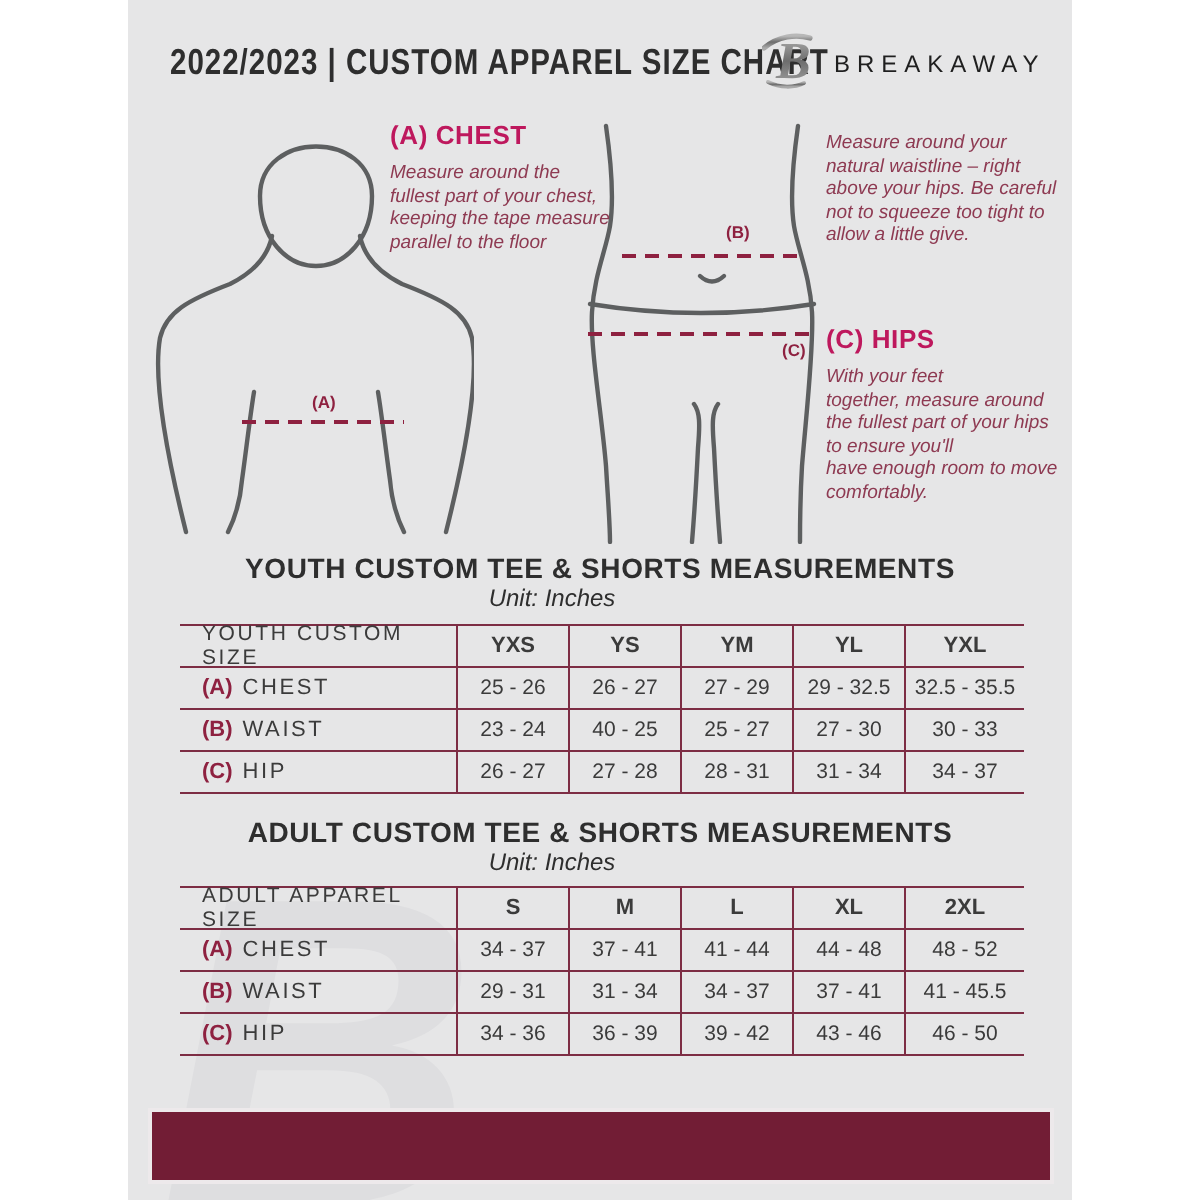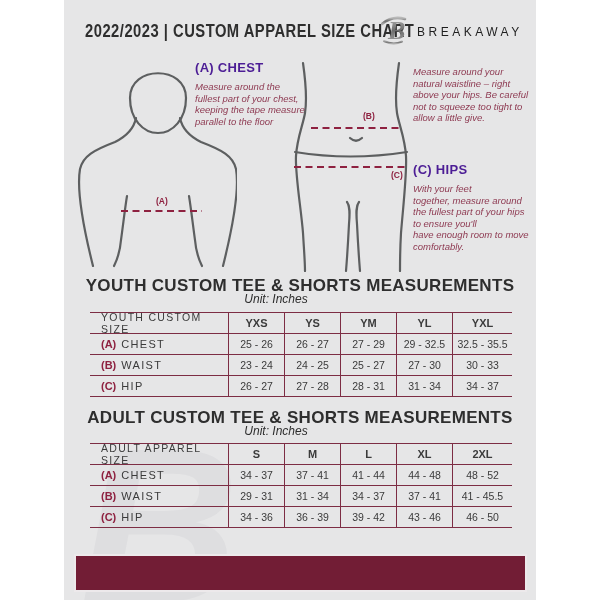--- a/index.html
+++ b/index.html
@@ -33,29 +33,29 @@
     position:absolute; font-size:8.5px; font-weight:700; color:#8E2140; z-index:2;
   }
   #markerA { left:92px;  top:196px; }
   #markerB { left:299px; top:111px; }
   #markerC { left:327px; top:170px; }
   
   .instr { position:absolute; width:116px; z-index:2; }
   #instr-chest { left:131px; top:60px; width:111px; }
   #instr-waist { left:349px; top:60px; }
   #instr-hips  { left:349px; top:162px; }
-  .instr-heading { font-size:13px; font-weight:700; color:#4c1d95; letter-spacing:0.3px; }
+  .instr-heading { font-size:13px; font-weight:700; color:#be185d; letter-spacing:0.3px; }
   .instr-body {
     margin-top:6px; font-size:9.5px; font-style:italic; line-height:11.5px;
     color:#8E3A52; white-space:pre-line;
   }
   
   .section-title {
     position:absolute; left:0; width:472px; text-align:center;
-    font-size:17px; font-weight:700; color:#2E2E2E; letter-spacing:0.3px; z-index:2;
+    font-size:14px; font-weight:700; color:#2E2E2E; letter-spacing:0.3px; z-index:2;
   }
   .section-unit {
     position:absolute; left:0; width:424px; text-align:center;
     font-size:12px; font-style:italic; color:#2E2E2E; z-index:2;
   }
   #youth-title { top:276px; }  #youth-unit { top:292px; }
   #adult-title { top:408px; }  #adult-unit { top:424px; }
   
   .size-table {
     position:absolute; left:26px; width:422px; display:grid;
@@ -173,21 +173,21 @@
     <div class="cell vl">26 - 27</div>
     <div class="cell vl">27 - 29</div>
     <div class="cell vl">29 - 32.5</div>
     <div class="cell vl">32.5 - 35.5</div>
 
     <div class="cell label">
       <span class="row-key">(B)</span>
       <span class="row-name">WAIST</span>
     </div>
     <div class="cell vl">23 - 24</div>
-    <div class="cell vl">24 - 25</div>
+    <div class="cell vl">40 - 25</div>
     <div class="cell vl">25 - 27</div>
     <div class="cell vl">27 - 30</div>
     <div class="cell vl">30 - 33</div>
 
     <div class="cell label">
       <span class="row-key">(C)</span>
       <span class="row-name">HIP</span>
     </div>
     <div class="cell vl">26 - 27</div>
     <div class="cell vl">27 - 28</div>

